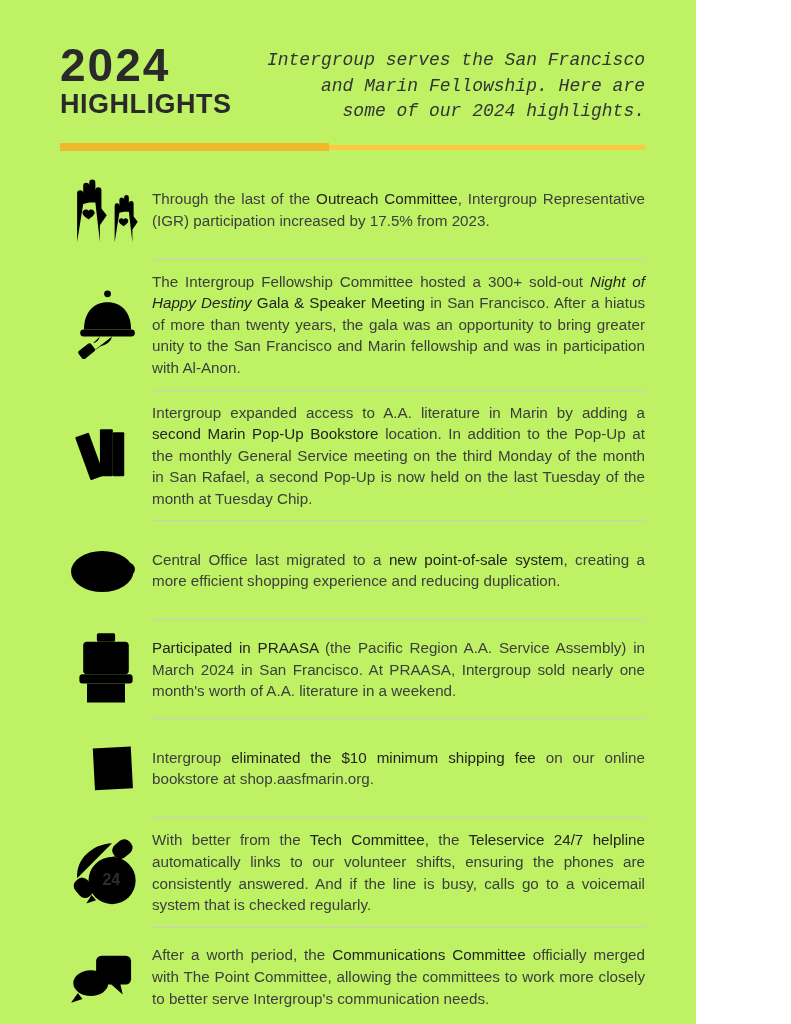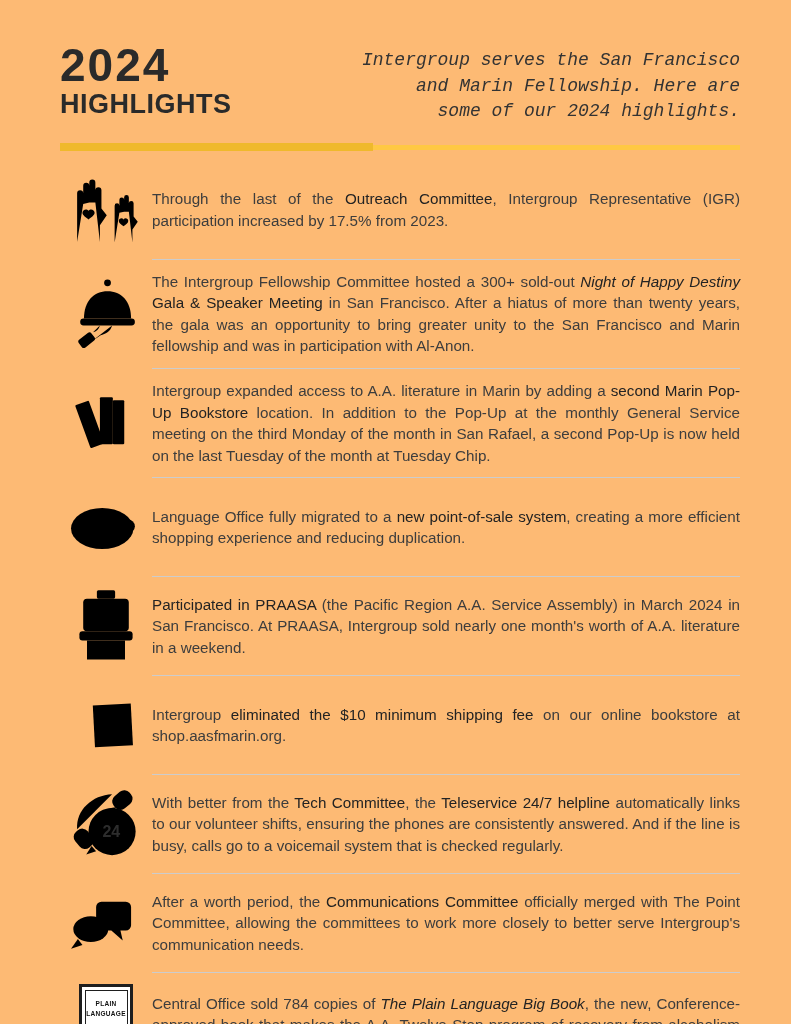--- a/index.html
+++ b/index.html
@@ -1,17 +1,17 @@
 <!DOCTYPE html>
 <html style="--accent: #FFC843; --accent-dark: #EFB92C;"><head>
 <meta charset="utf-8">
 <style>
   html,body{margin:0;padding:0;background:#fff;}
   body{width:791px;height:1024px;font-family:"Liberation Sans",sans-serif;color:#3d3d3d;}
-  .page{box-sizing:border-box;width:791px;height:1024px;padding:44px 51px 0 60px;overflow:hidden;background:#fdba74;}
+  .page{box-sizing:border-box;width:696px;height:1024px;padding:44px 51px 0 60px;overflow:hidden;background:#bef264;}
 
   
   .header{display:flex;justify-content:space-between;align-items:flex-start;}
   .year{font-size:46px;font-weight:bold;letter-spacing:2px;line-height:0.95;color:#2a2a2a;}
   .title{font-size:27px;font-weight:bold;letter-spacing:0.5px;line-height:1;color:#2a2a2a;margin-top:3px;}
   .tagline{font-family:Liberation Mono, monospace;font-style:italic;font-size:18px;line-height:1.42;
            text-align:right;color:#333;white-space:pre-line;padding-top:4px;}
 
   
   .rule{position:relative;height:5px;background:var(--accent,#FFC843);margin-top:20px;}
@@ -195,21 +195,21 @@
     </div>
   </div>
 <div class="divider"></div>
   <div class="item">
     <div class="icon-cell">
           <div class="icon-wrap"><svg class="li" viewBox="0 0 100 100">
               <use href="#contactless-payment-icon"></use>
             </svg></div>
         </div>
     <div class="content-cell">
-      <p class="item-text"><span class="">Language Office fully migrated to a </span><span class="b ">new point-of-sale system</span><span class="">, creating a more efficient shopping experience and reducing duplication.</span></p>
+      <p class="item-text"><span class="">Central Office last migrated to a </span><span class="b ">new point-of-sale system</span><span class="">, creating a more efficient shopping experience and reducing duplication.</span></p>
     </div>
   </div>
 <div class="divider"></div>
   <div class="item">
     <div class="icon-cell">
           <div class="icon-wrap"><svg class="li" viewBox="0 0 100 100">
               <use href="#praasa-booth-icon"></use>
             </svg></div>
         </div>
     <div class="content-cell">

